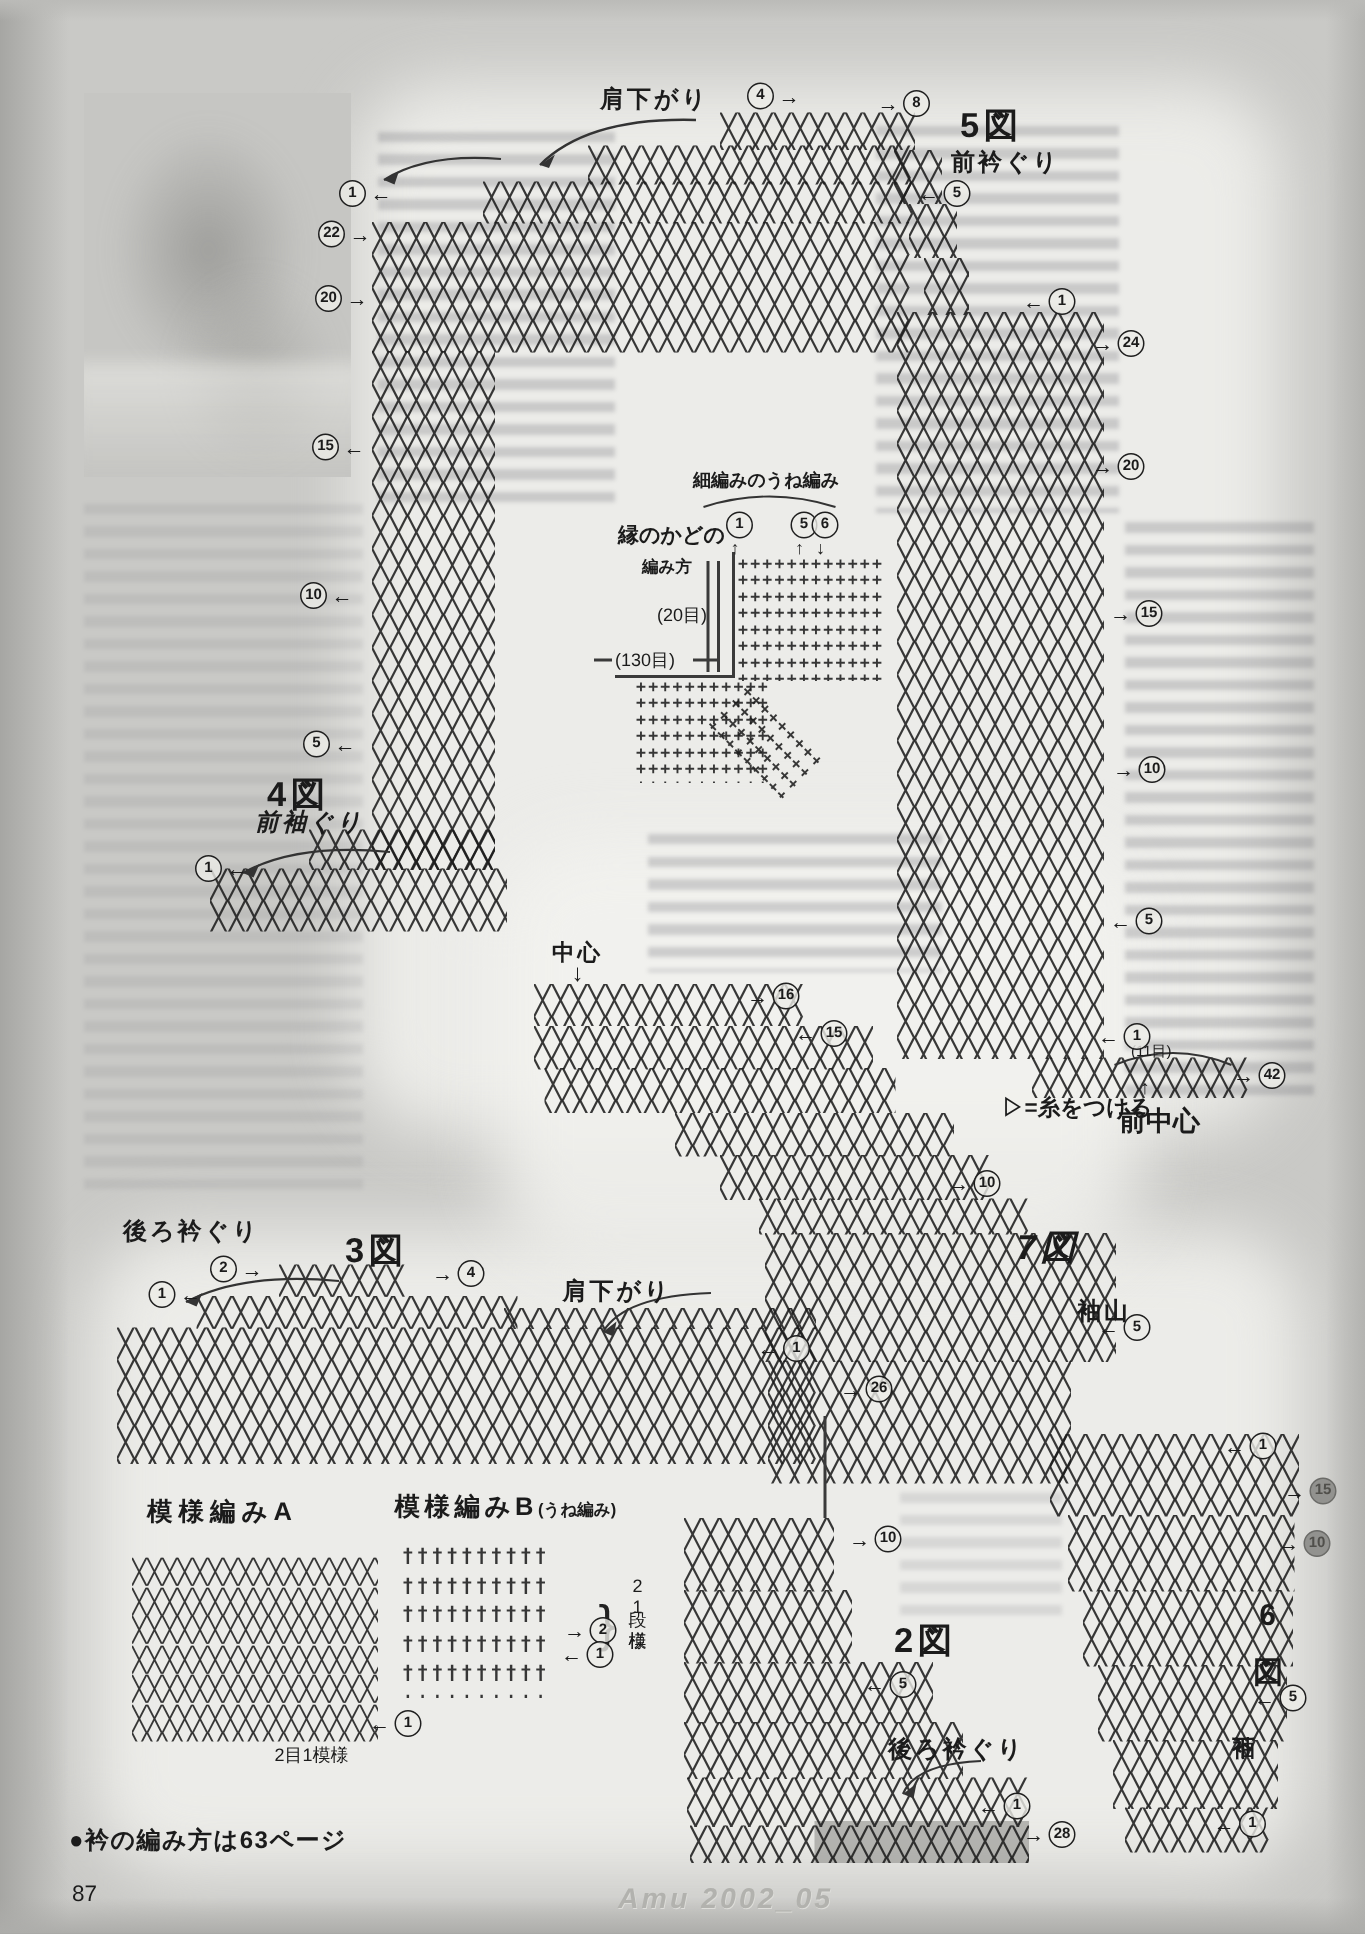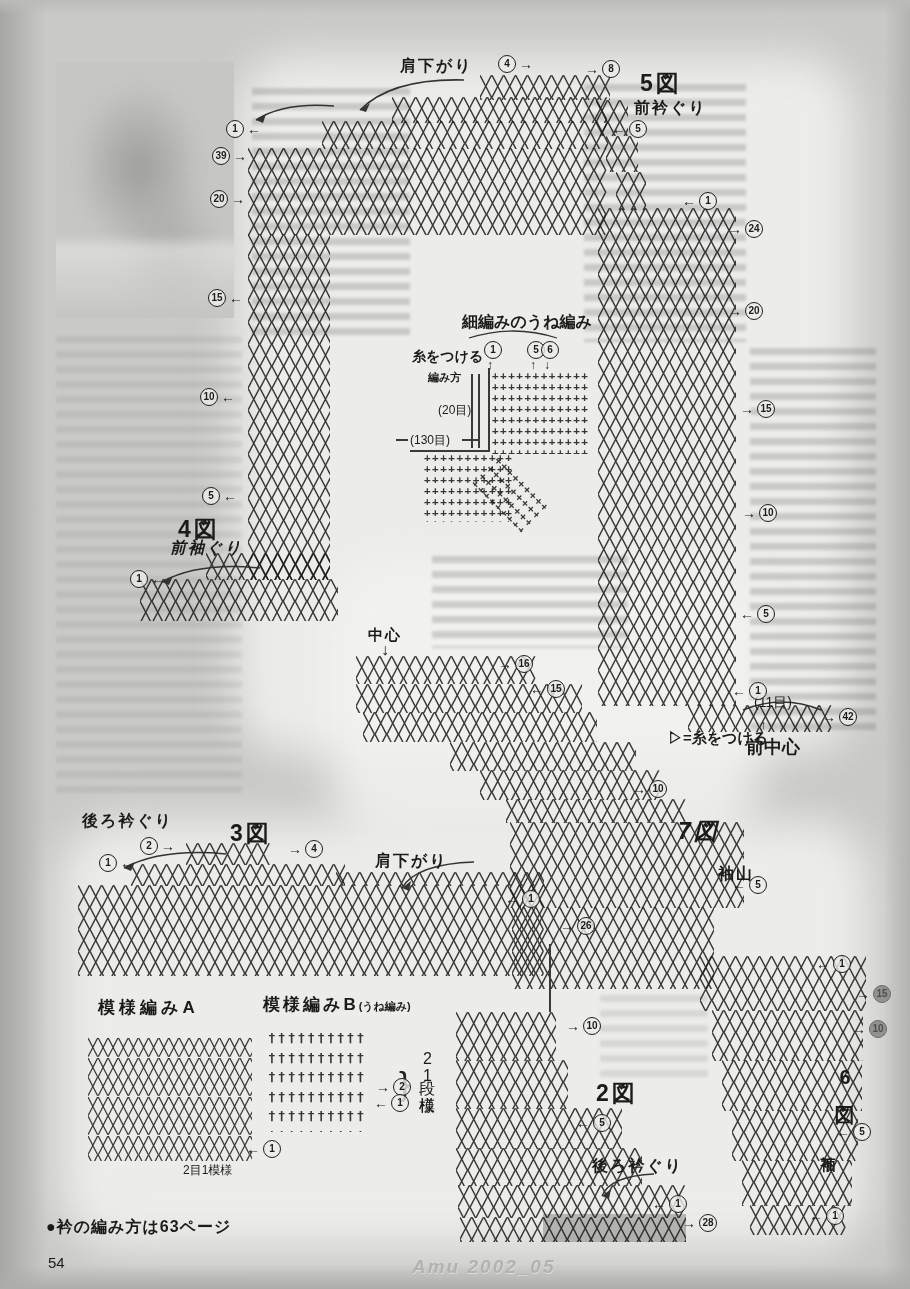--- a/index.html
+++ b/index.html
@@ -34,21 +34,21 @@
   
   .callout{display:flex;align-items:center;gap:3px;z-index:6;}
   .cnum{box-sizing:border-box;min-width:18px;height:18px;padding:0 1px;border:1.4px solid #1f1f1f;border-radius:50%;
         display:flex;align-items:center;justify-content:center;font-size:10px;font-weight:bold;
         background:rgba(236,236,231,0.8);line-height:1;}
   .cnum.dark{background:#92928f;border-color:#6b6b68;color:#504f4b;}
   .arr{font-size:14px;font-weight:bold;line-height:1;}
   
   .title{font-weight:bold;font-size:23px;letter-spacing:3px;z-index:6;}
   .lbl{font-weight:bold;font-size:16px;letter-spacing:2px;z-index:6;}
-  .sm{font-weight:bold;font-size:16px;z-index:6;}
+  .sm{font-weight:bold;font-size:12px;z-index:6;}
   .smn{font-size:12px;z-index:6;}
   .vert{writing-mode:vertical-rl;text-orientation:upright;}
   .line{background:#3a3a3a;z-index:4;}
   .curve{z-index:5;}
   .gray-hl{background:#8f8f8c;opacity:0.6;z-index:2;}
   #magazine{color:#b2b2ae;font-style:italic;font-weight:bold;font-size:19px;letter-spacing:2px;
             text-shadow:0.5px 0.5px 0 #dedeDA;z-index:6;}
   #note{font-weight:bold;font-size:16px;z-index:6;letter-spacing:1px;}
   #pagenum{font-size:15px;z-index:6;}
   .brace{font-size:34px;font-weight:normal;z-index:6;color:#222;}
@@ -300,57 +300,57 @@
   <div class="abs title vert" style="left:832px;top:1066px;font-size:20px;letter-spacing:2px;">6図</div>
   <div class="abs lbl vert" style="left:818px;top:1145px;font-size:15px;">袖下</div>
 
   <div class="abs lbl" style="left:98px;top:996px;font-size:17px;letter-spacing:4px;">模様編みA</div>
   <div class="abs lbl" style="left:263px;top:993px;font-size:17px;letter-spacing:3px;"><span>模様編みB</span><span style="font-size:11px;letter-spacing:0;">(うね編み)</span></div>
 
   <div class="abs brace" style="left:399px;top:1064px;">}</div>
   <div class="abs sm vert" style="left:416px;top:1050px;font-weight:normal;">2段1模様</div>
   <div class="abs smn" style="left:183px;top:1162px;">2目1模様</div>
 
-  <div class="abs sm" style="left:412px;top:348px;font-size:14px;">糸をつける</div>
+  <div class="abs sm" style="left:412px;top:348px;font-size:14px;">縁のかどの</div>
   <div class="abs sm" style="left:428px;top:370px;font-size:11px;">編み方</div>
   <div class="abs sm" style="left:462px;top:312px;">細編みのうね編み</div>
   <div class="abs smn" style="left:438px;top:402px;">(20目)</div>
   <div class="abs smn" style="left:410px;top:432px;">(130目)</div>
   <div class="abs varr" style="left:487px;top:358px;">↑</div>
   <div class="abs varr" style="left:530px;top:358px;">↑</div>
   <div class="abs varr" style="left:544px;top:358px;">↓</div>
 
-  <div class="abs smn" style="left:754px;top:694px;font-size:14px;">(11目)</div>
+  <div class="abs smn" style="left:754px;top:694px;font-size:10px;">(11目)</div>
   <div class="abs sm" style="left:668px;top:709px;font-size:15px;margin-top:20px;">▷=糸をつける</div>
   <div class="abs varr" style="left:760px;top:717px;font-size:13px;">↑</div>
   <div class="abs sm" style="left:746px;top:735px;font-size:18px;">前中心</div>
 
   <div id="note" class="abs" style="left:46px;top:1217px;">●衿の編み方は63ページ</div>
-  <div id="pagenum" class="abs" style="left:48px;top:1254px;">54</div>
+  <div id="pagenum" class="abs" style="left:48px;top:1254px;">87</div>
   <div id="magazine" class="abs" style="left:412px;top:1256px;">Amu 2002_05</div>
 
   <div id="callout-root">
       <div class="callout abs" style="left: 498px; top: 55px;">
         <span class="cnum">4</span>
         <span class="arr">→</span>
       </div>
       <div class="callout abs" style="left: 585px; top: 60px;">
         <span class="arr">→</span>
         <span class="cnum">8</span>
       </div>
       <div class="callout abs" style="left: 226px; top: 120px;">
         <span class="cnum">1</span>
         <span class="arr">←</span>
       </div>
       <div class="callout abs" style="left: 612px; top: 120px;">
         <span class="arr">←</span>
         <span class="cnum">5</span>
       </div>
       <div class="callout abs" style="left: 212px; top: 147px;">
-        <span class="cnum">39</span>
+        <span class="cnum">22</span>
         <span class="arr">→</span>
       </div>
       <div class="callout abs" style="left: 210px; top: 190px;">
         <span class="cnum">20</span>
         <span class="arr">→</span>
       </div>
       <div class="callout abs" style="left: 682px; top: 192px;">
         <span class="arr">←</span>
         <span class="cnum">1</span>
       </div>

